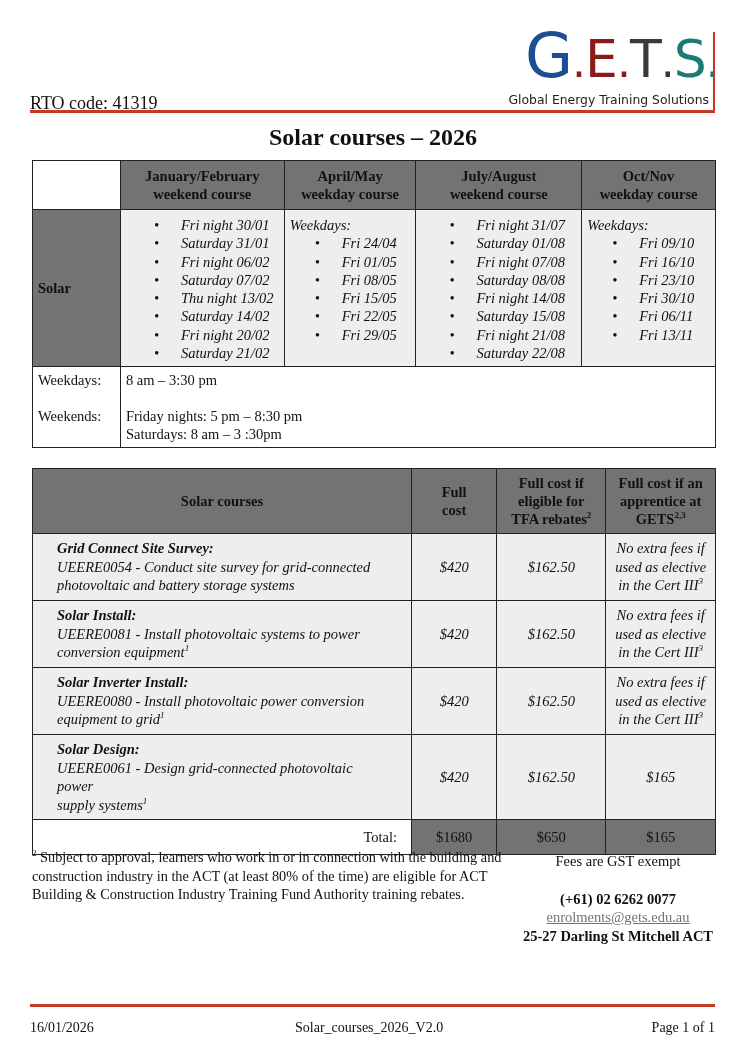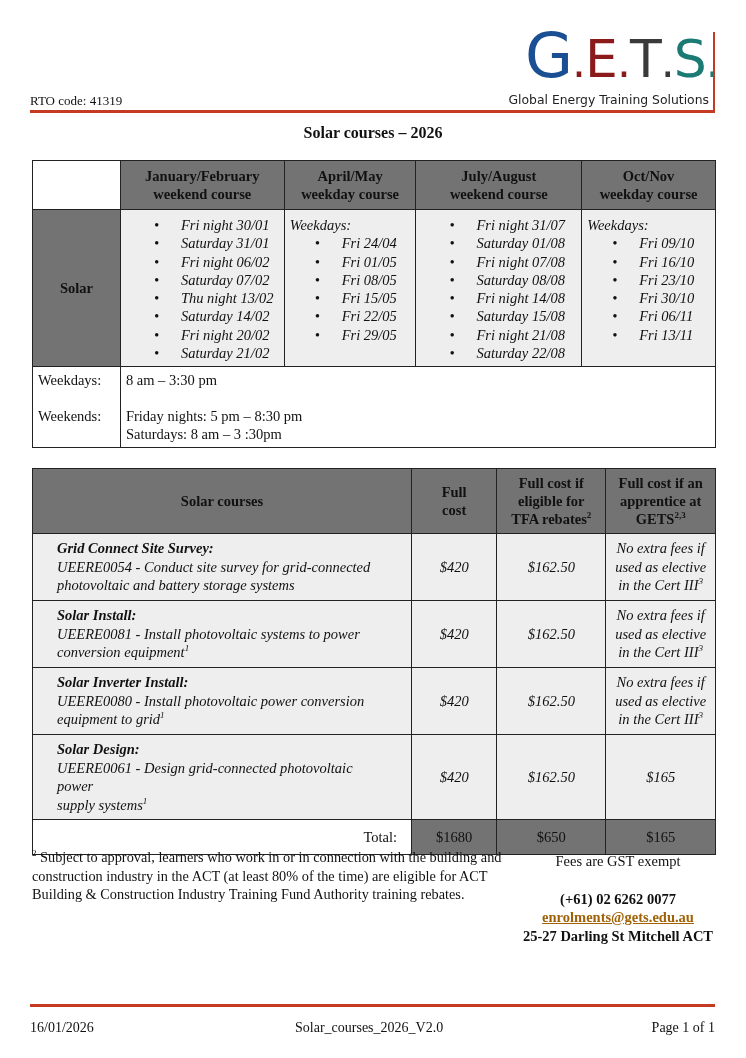--- a/index.html
+++ b/index.html
@@ -1,42 +1,42 @@
 <!DOCTYPE html>
 <html><head>
 <meta charset="utf-8">
 <style>
   html, body { margin: 0; padding: 0; background: #ffffff; }
   body {
     width: 746px; height: 1058px; position: relative; overflow: hidden;
     font-family: "Liberation Serif", serif; color: #111; font-size: 14.5px;
   }
   .header { position: absolute; left: 30px; top: 30px; width: 685px; height: 82px; }
-  .rto { position: absolute; left: 0; top: 63px; font-size: 13px; }
+  .rto { position: absolute; left: 0; top: 63px; font-size: 18px; }
   .logo { position: absolute; right: 4px; top: 0; width: 222px; height: 80px; }
   .logo-letters { position: absolute; left: 36px; top: -4px; font-family: "DejaVu Sans", sans-serif; font-size: 52px; letter-spacing: -1px; line-height: 60px; }
   .logo-letters .g { color: #1b4f93; font-size: 62px; }
   .logo-letters .e { color: #8b1a1a; }
   .logo-letters .t { color: #3a3a3a; }
   .logo-letters .s { color: #1c7a74; }
   .logo-letters .dot { font-size: 44px; }
   .logo-sub { position: absolute; left: 0; bottom: 3px; width: 220px; text-align: right; font-family: "DejaVu Sans", sans-serif; font-size: 12.4px; color: #222; }
   .logo-vline { position: absolute; right: -4px; top: 2px; width: 2px; height: 78px; background: #c53a22; }
   .hrule { position: absolute; left: 30px; width: 685px; height: 3px; background: #c53a22; }
-  .title { position: absolute; left: 0; width: 746px; top: 124px; text-align: center; font-weight: bold; font-size: 16px; font-family: Liberation Serif, serif; }
+  .title { position: absolute; left: 0; width: 746px; top: 124px; text-align: center; font-weight: bold; font-size: 24px; font-family: Liberation Serif, serif; }
 
   table { border-collapse: collapse; position: absolute; left: 32px; }
   td, th { border: 1px solid #222; padding: 2px 5px; vertical-align: top; }
   .green { background: #737373; }
   .grey { background: #eeeeee; font-style: italic; }
   th { font-weight: bold; text-align: center; vertical-align: middle; line-height: 18px; }
 
   #sched { top: 160px; width: 684px; }
   #sched th { height: 44px; }
-  #sched td.side { text-align: center; vertical-align: middle; font-weight: bold; }
+  #sched td.side { text-align: left; vertical-align: middle; font-weight: bold; }
   ul { margin: 0; padding: 0; list-style: none; }
   ul li { line-height: 18.3px; position: relative; }
   ul li::before { content: "\2022"; position: absolute; }
   .ul-a li { padding-left: 55px; }
   .ul-a li::before { left: 28px; }
   .ul-b li { padding-left: 52px; }
   .ul-b li::before { left: 25px; }
   .wk-label { line-height: 18.3px; }
   .times td { background: #fff; line-height: 18px; padding: 4px 5px; }
 
@@ -46,21 +46,21 @@
   #fees td.num { text-align: center; vertical-align: middle; }
   #fees td.app { text-align: center; vertical-align: middle; padding: 4px 3px; }
   #fees tr.course td { height: 56px; }
   #fees td.total-label { text-align: right; padding-right: 14px; background: #fff; }
   #fees tr.totals td { height: 24px; vertical-align: middle; }
   sup { font-size: 9px; line-height: 0; vertical-align: super; }
 
   .notes { position: absolute; left: 32px; top: 848px; width: 490px; font-size: 14.3px; line-height: 18.5px; }
   .contact { position: absolute; left: 522px; top: 852px; width: 192px; text-align: center; font-size: 14.5px; line-height: 18.5px; }
   .contact .b { font-weight: bold; }
-  .contact a { color: #a16207; text-decoration: underline; font-weight: bold; }
+  .contact a { color: #737373; text-decoration: underline; font-weight: normal; }
   .footer { position: absolute; top: 1020px; left: 30px; width: 685px; font-size: 14px; }
   .footer span { position: absolute; top: 0; }
 </style>
 </head>
 <body>
 
 <div class="header">
   <div class="rto">RTO code: 41319</div>
   <div class="logo">
     <div class="logo-letters"><span class="g">G</span><span class="e dot">.</span><span class="e">E</span><span class="e dot">.</span><span class="t">T</span><span class="t dot">.</span><span class="s">S</span><span class="s dot">.</span></div>

